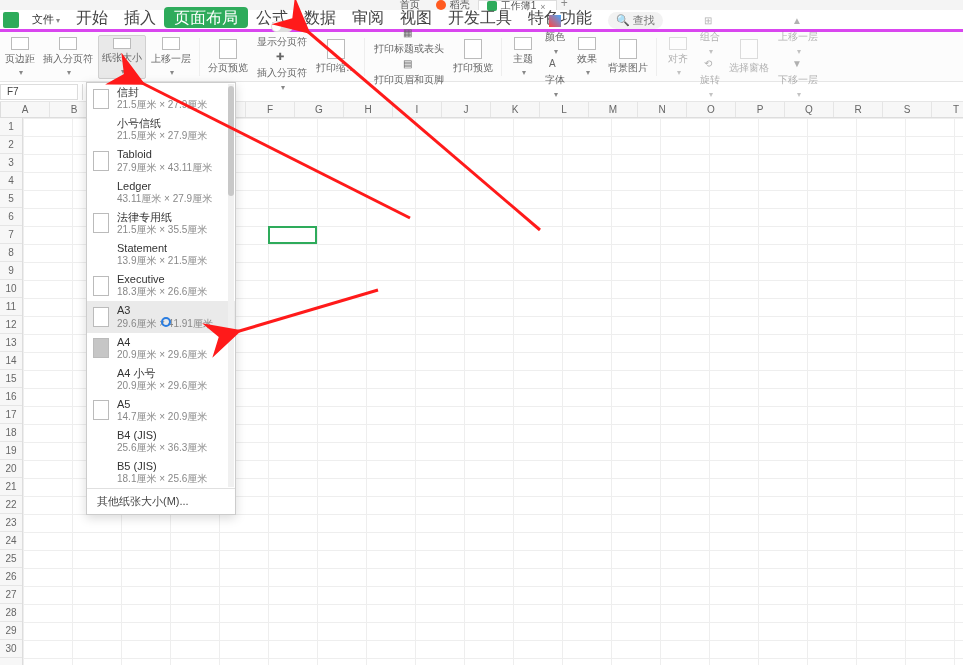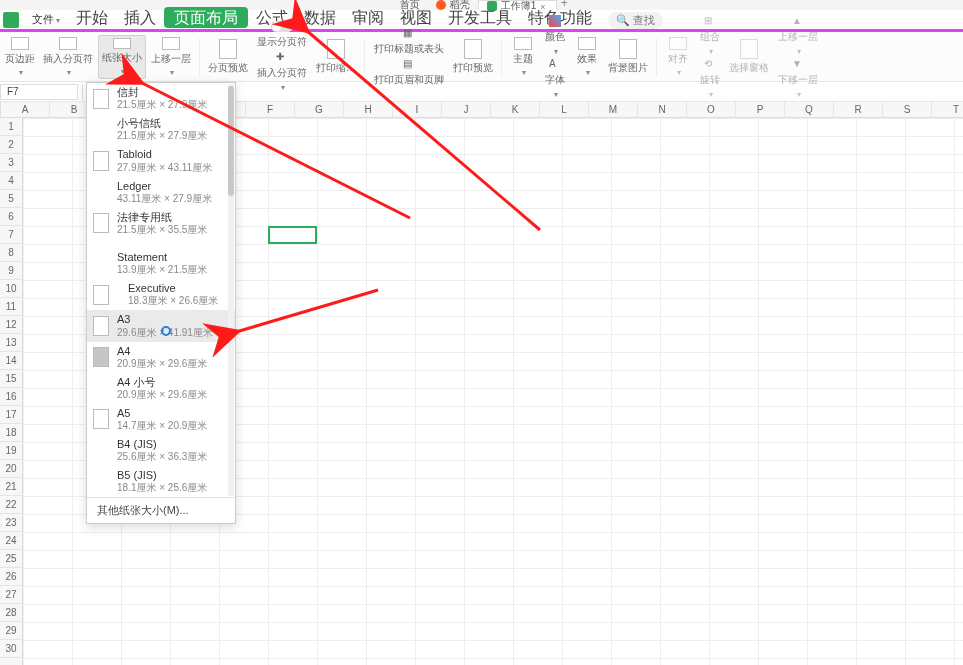--- a/index.html
+++ b/index.html
@@ -332,28 +332,28 @@
       </div>
       <div class="dd-item">
         <div class="dd-pico"></div>
         <div class="dd-txt" style="position: relative;">
           <div class="dd-name">法律专用纸</div>
           <div class="dd-dim">21.5厘米 × 35.5厘米</div>
         </div>
       </div>
       <div class="dd-item">
         <div class="dd-nopico"></div>
-        <div class="dd-txt" style="position: relative; margin-top: 9px;">
+        <div class="dd-txt" style="position: relative;">
           <div class="dd-name">Statement</div>
           <div class="dd-dim">13.9厘米 × 21.5厘米</div>
         </div>
       </div>
       <div class="dd-item">
         <div class="dd-pico"></div>
-        <div class="dd-txt" style="position: relative; margin-left: 11px;">
+        <div class="dd-txt" style="position: relative;">
           <div class="dd-name">Executive</div>
           <div class="dd-dim">18.3厘米 × 26.6厘米</div>
         </div>
       </div>
       <div class="dd-item hover">
         <div class="dd-pico"></div>
         <div class="dd-txt" style="position: relative;">
           <div class="dd-name">A3</div>
           <div class="dd-dim">29.6厘米 × 41.91厘米</div>
           <div class="cursor-ring" style="left: 44px; top: 13px;"></div>

